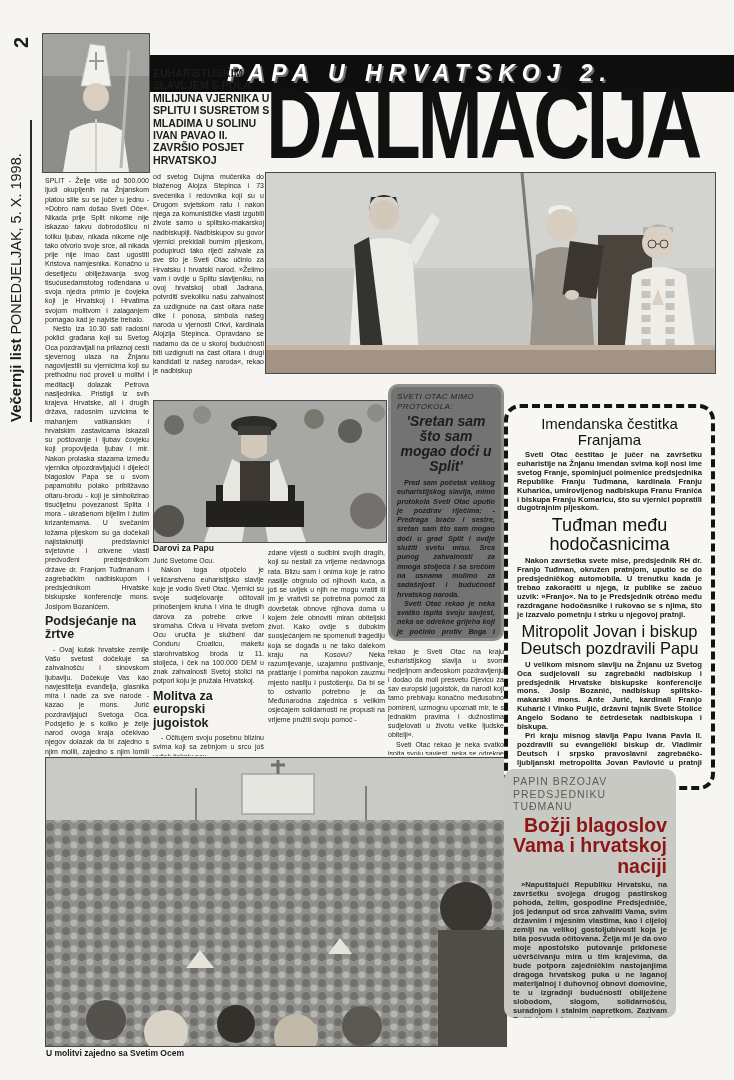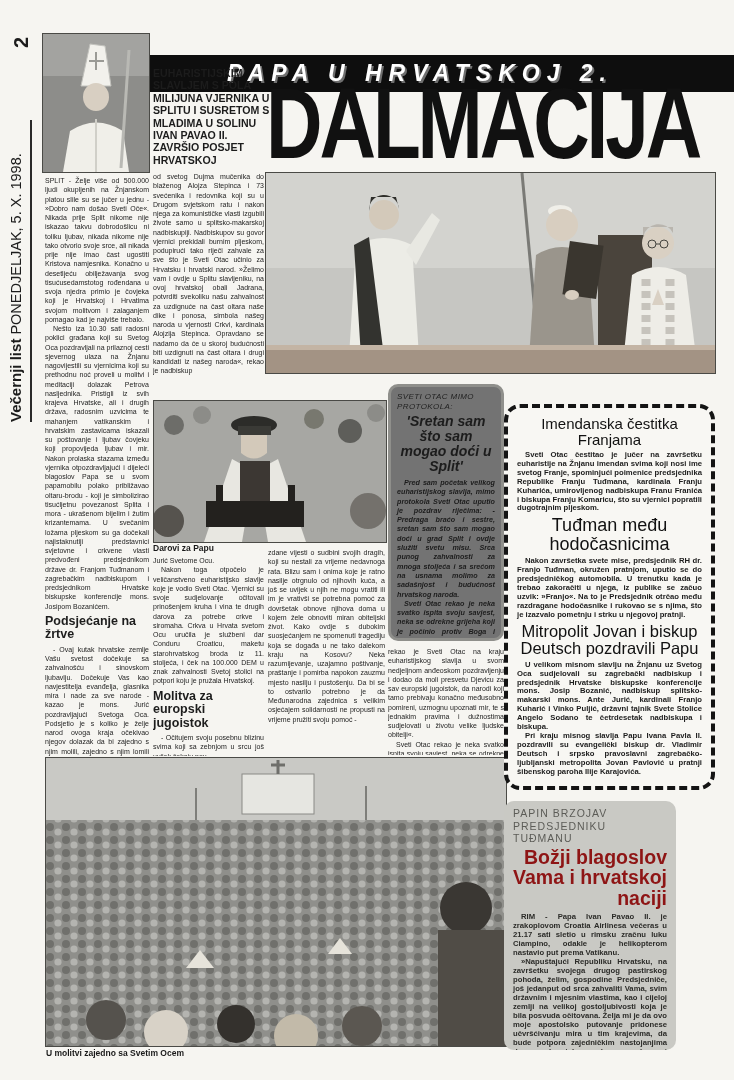--- a/index.html
+++ b/index.html
@@ -95,21 +95,21 @@
   .dashedbox h3 {
     margin:3px 0 3px; text-align:center; font-weight:400; color:#111;
   }
   .dashedbox h3.h1 { font-size:15px; line-height:16px; }
   .dashedbox h3.h2 { font-size:18px; line-height:19px; }
   .dashedbox h3.h3 { font-size:16.5px; line-height:17.5px; }
   .dashedbox .btxt { font-size:7.7px; line-height:8.9px; font-weight:bold; text-align:justify; }
   .dashedbox .btxt p { margin:0; text-indent:8px; }
 
   .telegram {
-    position:absolute; left:504px; top:801px; width:172px; height:249px;
+    position:absolute; left:504px; top:769px; width:172px; height:249px;
     background:#c9c9c4; border-radius:10px; padding:6px 9px;
     box-sizing:border-box; overflow:hidden;
   }
   .telegram .tkick {
     font-size:10.5px; line-height:12.5px; letter-spacing:1px;
     color:#5c5c57; text-align:left; margin-bottom:2px;
   }
   .telegram .thead {
     font-size:19.5px; line-height:20.5px; font-weight:800; text-align:right;
     margin:1px 0 4px;
@@ -294,18 +294,17 @@
     <div class="btxt indent-first">
         <p>U velikom misnom slavlju na Žnjanu uz Svetog Oca sudjelovali su zagrebački nadbiskup i predsjednik Hrvatske biskupske konferencije mons. Josip Bozanić, nadbiskup splitsko-makarski mons. Ante Jurić, kardinali Franjo Kuharić i Vinko Puljić, državni tajnik Svete Stolice Angelo Sodano te četrdesetak nadbiskupa i biskupa.</p>
         <p>Pri kraju misnog slavlja Papu Ivana Pavla II. pozdravili su evangelički biskup dr. Vladimir Deutsch i srpsko pravoslavni zagrebačko-ljubljanski metropolita Jovan Pavlović u pratnji šibenskog paroha Ilije Karajovića.</p>
       </div>
   </div>
 
   <div class="telegram">
     <div class="tkick">PAPIN BRZOJAV PREDSJEDNIKU TUĐMANU</div>
     <div class="thead" style="color:#8e1515;">Božji blagoslov Vama i hrvatskoj naciji</div>
     <div class="ttxt indent-first">
-        <p>RIM - Papa Ivan Pavao II. je zrakoplovom Croatia Airlinesa večeras u 21.17 sati sletio u rimsku zračnu luku Ciampino, odakle je helikopterom nastavio put prema Vatikanu.</p>
         <p>»Napuštajući Republiku Hrvatsku, na završetku svojega drugog pastirskog pohoda, želim, gospodine Predsjedniče, još jedanput od srca zahvaliti Vama, svim državnim i mjesnim vlastima, kao i cijeloj zemlji na velikoj gostoljubivosti koja je bila posvuda očitovana. Želja mi je da ovo moje apostolsko putovanje pridonese učvršćivanju mira u tim krajevima, da bude potpora zajedničkim nastojanjima dragoga hrvatskog puka u ne laganoj materijalnoj i duhovnoj obnovi domovine, te u izgradnji budućnosti obilježene slobodom, slogom, solidarnošću, suradnjom i stalnim napretkom. Zazivam Božji blagoslov na Vas i na svu dragu hrvatsku naciju«.</p>
       </div>
   </div>
 
 </div>
 
 </body></html>

